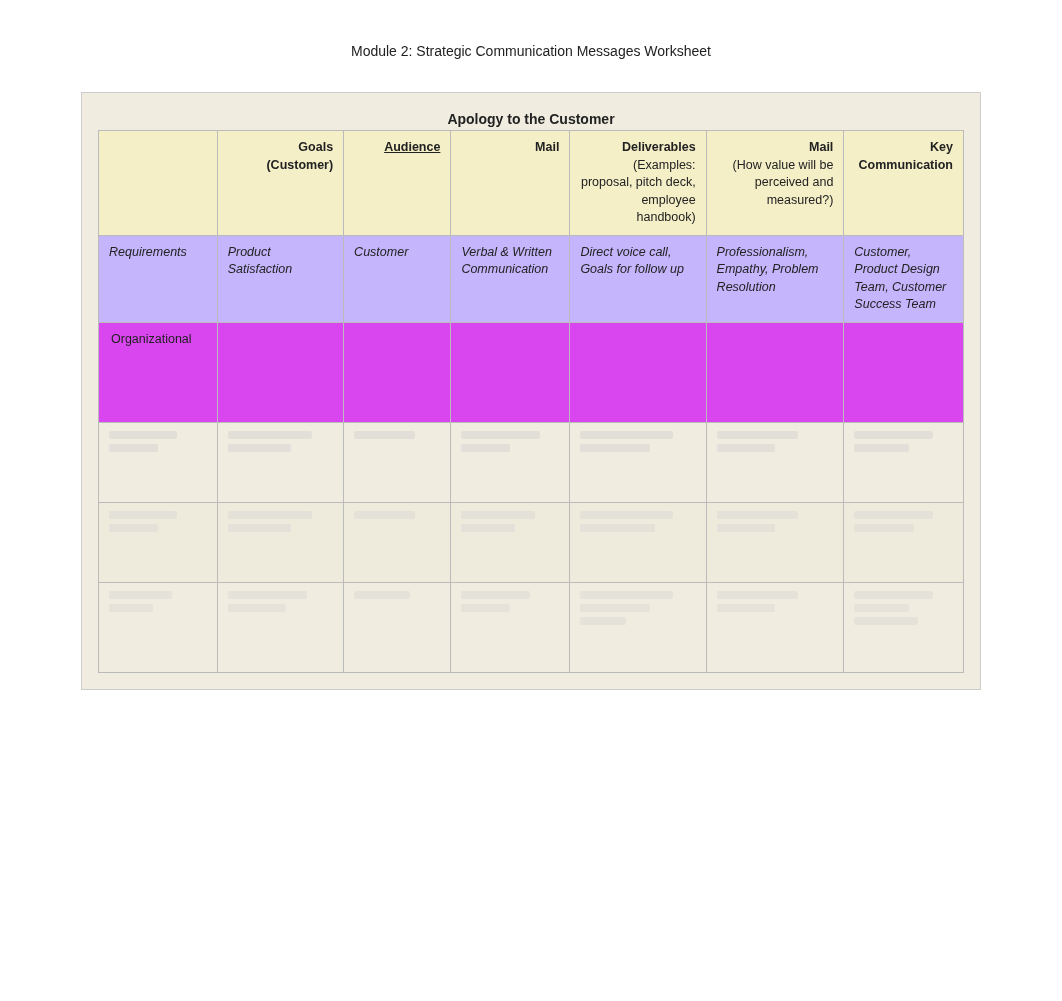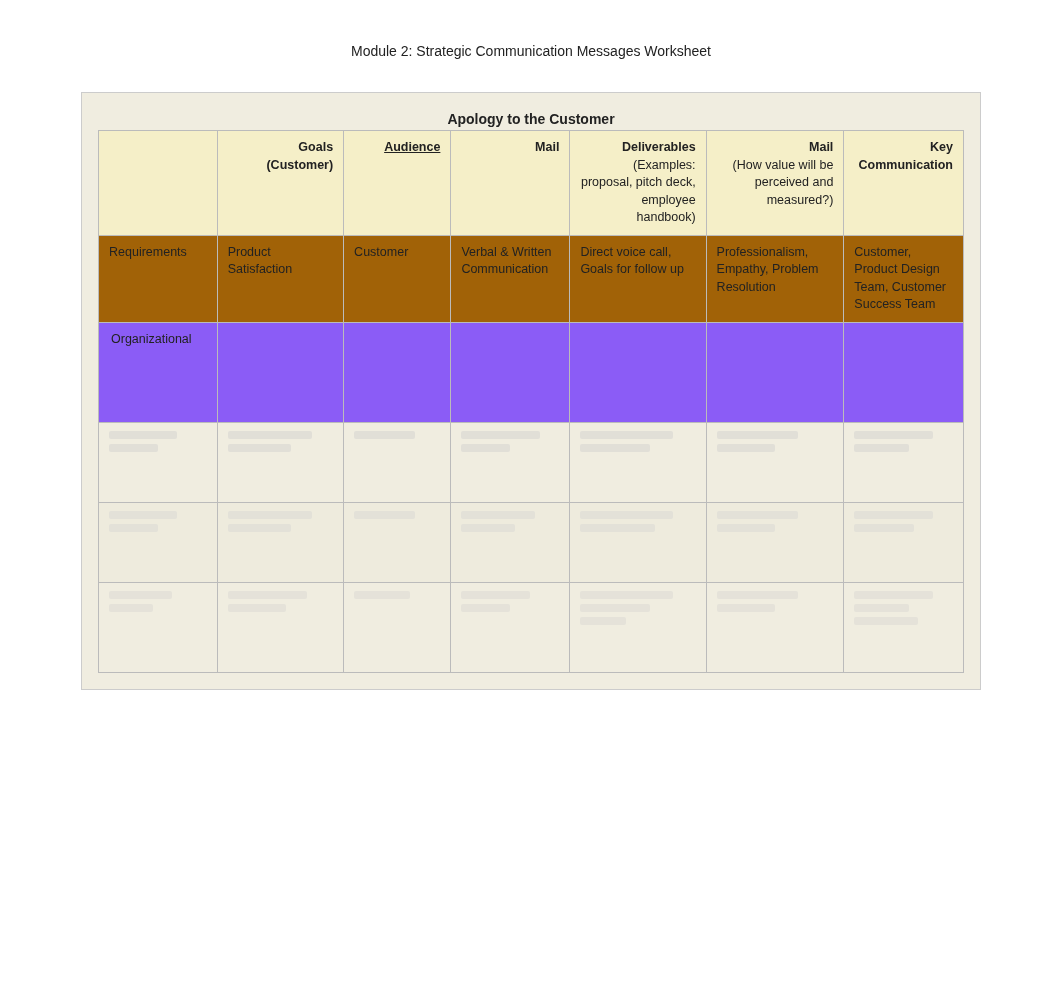--- a/index.html
+++ b/index.html
@@ -41,24 +41,25 @@
       vertical-align: top;
       font-size: 12.5px;
       line-height: 1.4;
     }
     thead th {
       background: #f5efc8;
       text-align: right;
       font-weight: bold;
     }
     tbody tr:nth-child(1) td {
-      background: #a16207;
+      background: #c4b5fd;
+      font-style: italic;
     }
     tbody tr:nth-child(2) td {
-      background: #8b5cf6;
+      background: #d946ef;
       padding-left: 12px;
     }
     tbody tr:nth-child(3) td {
       background: #f0ede0;
       color: #888;
       font-size: 11px;
     }
     tbody tr:nth-child(4) td {
       background: #ece9d8;
       color: #888;

